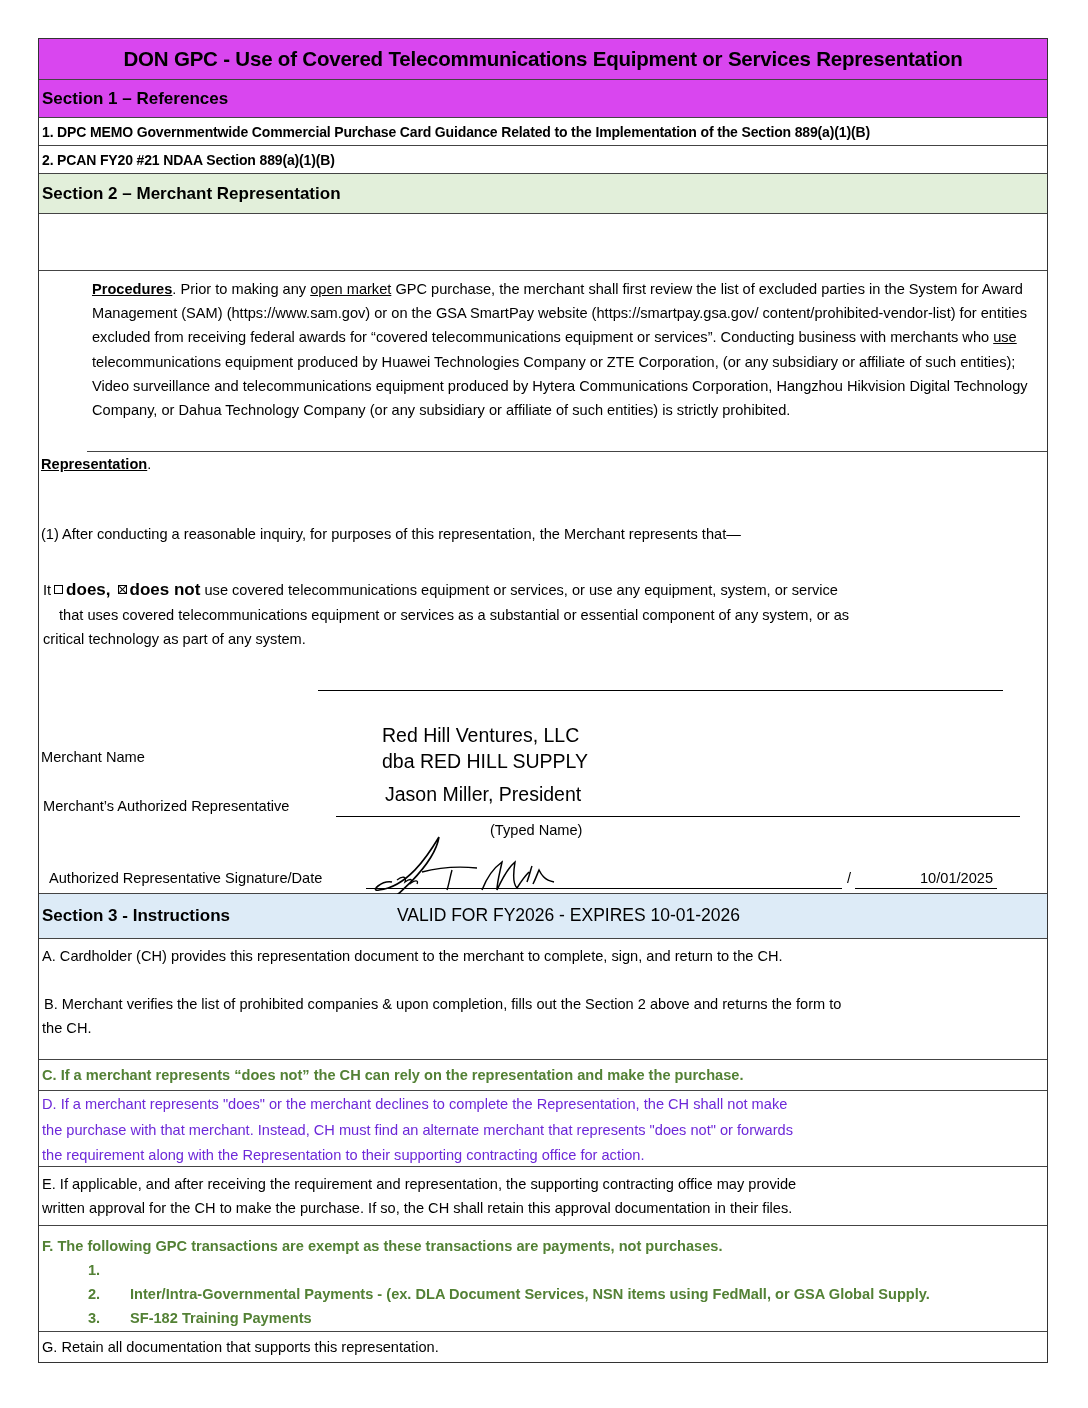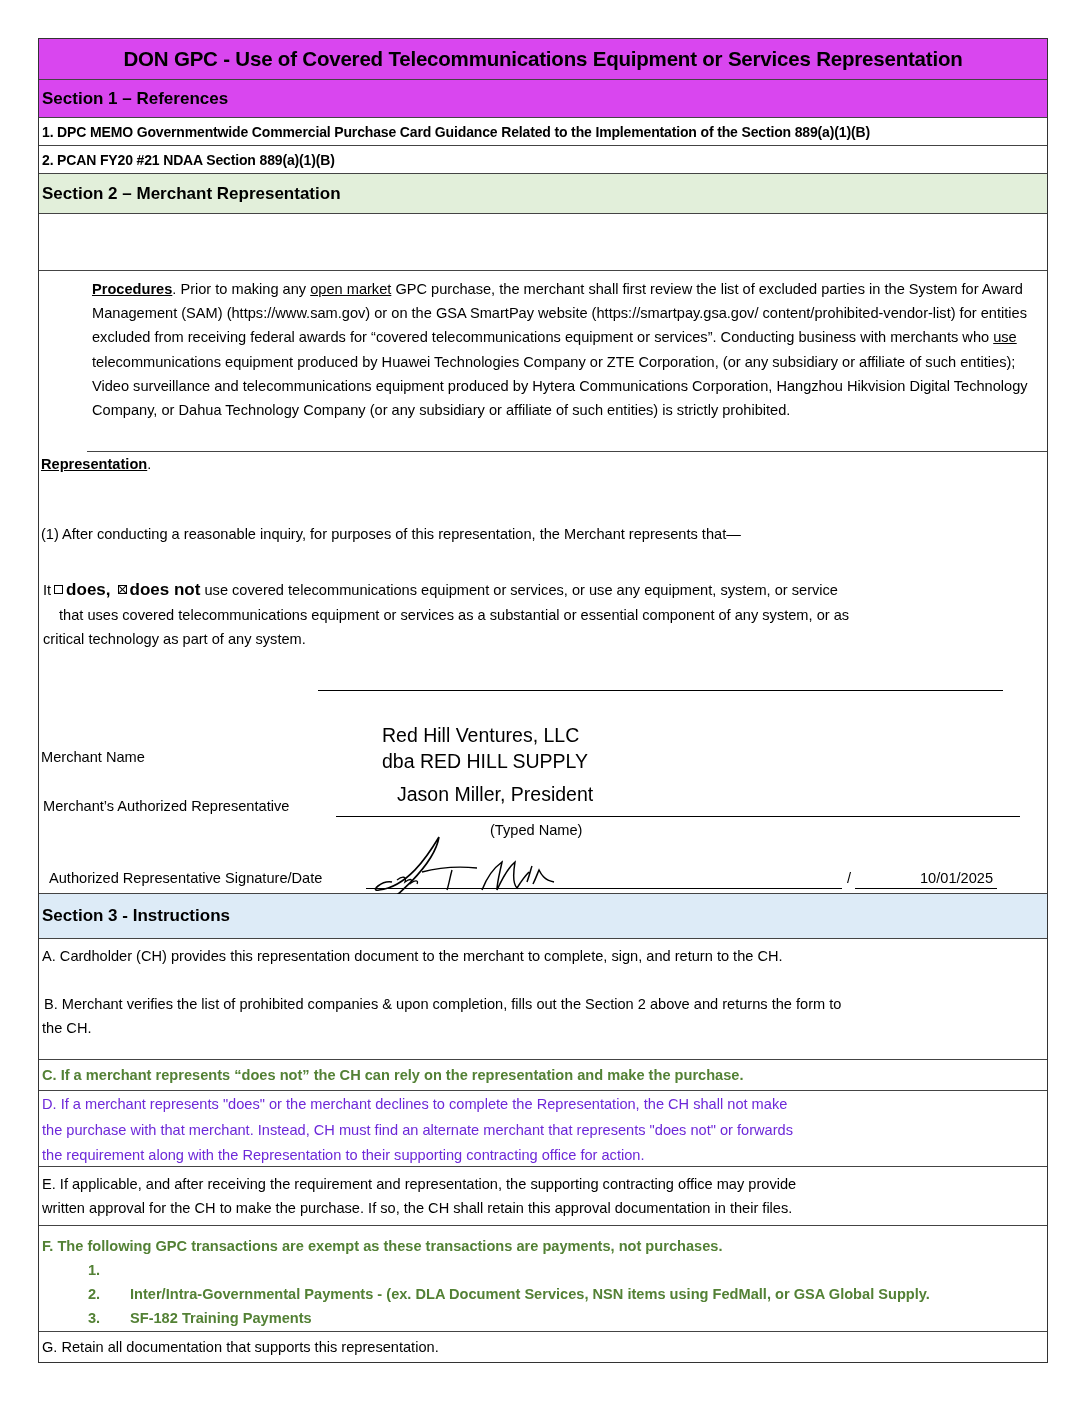--- a/index.html
+++ b/index.html
@@ -56,41 +56,42 @@
     </div>
     <div class="abs" style="left:4px; top:155px;margin-left:16px;">that uses covered telecommunications equipment or services as a substantial or essential component of any system, or as</div>
     <div class="abs" style="left:4px; top:179px;">critical technology as part of any system.</div>
 
     <div class="abs" style="left:279px; top:238px; width:685px; border-bottom:1.2px solid #000;"></div>
 
     <div class="abs typed" style="left:343px; top:272px;">Red Hill Ventures, LLC</div>
     <div class="abs typed" style="left:343px; top:298px;">dba RED HILL SUPPLY</div>
     <div class="abs" style="left:2px; top:297px;">Merchant Name</div>
 
-    <div class="abs typed" style="left:358px; top:331px;">Jason Miller, President</div>
+    <div class="abs typed" style="left:346px; top:331px;">Jason Miller, President</div>
     <div class="abs" style="left:4px; top:346px;">Merchant’s Authorized Representative</div>
     <div class="abs" style="left:297px; top:364px; width:684px; border-bottom:1.2px solid #000;"></div>
     <div class="abs" style="left:451px; top:370px;">(Typed Name)</div>
 
     <div class="abs" style="left:10px; top:418px;">Authorized Representative Signature/Date</div>
     <div class="abs" style="left:327px; top:436px; width:476px; border-bottom:1.2px solid #000;"></div>
     <div class="abs" style="left:808px; top:418px;">/</div>
     <div class="abs" style="left:816px; top:436px; width:142px; border-bottom:1.2px solid #000;"></div>
     <div class="abs" style="left:860px; top:418px;margin-left:21px;">10/01/2025</div>
 
     <svg class="abs" style="left:318px; top:380px;" width="230" height="90" viewBox="0 0 230 90">
       <path d="M82 5 C 70 25, 50 55, 22 58 C 12 60, 25 48, 35 50 M82 5 C 78 30, 40 70, 2 88" fill="none" stroke="#000" stroke-width="1.6"></path>
       <path d="M40 48 c 5 -4, 10 -4, 8 2 c 4 -3, 8 -4, 6 1 c 4 -3, 8 -3, 6 1" fill="none" stroke="#000" stroke-width="1.3"></path>
       <path d="M65 40 C 80 36, 100 34, 120 36 M95 38 C 93 45, 92 52, 90 58" fill="none" stroke="#000" stroke-width="1.4"></path>
       <path d="M125 58 C 130 45, 138 35, 145 30 C 143 40, 140 50, 140 58 C 146 45, 152 35, 158 30 C 156 42, 156 52, 160 56 C 165 48, 170 42, 172 40 M170 50 c 3 -8, 4 -14, 5 -16 M176 52 c 3 -6, 5 -12, 6 -14 c 2 4, 5 10, 15 12" fill="none" stroke="#000" stroke-width="1.5"></path>
     </svg>
   </div>
 
   <div class="row sec-header sec3">
     <span>Section 3 - Instructions</span>
+    <span class="abs" style="left:358px; top:11px; font-size:17.5px; font-weight:normal;">VALID FOR FY2026 - EXPIRES 10-01-2026</span>
   </div>
 
   <div class="row instr-row" style="height:121px;">
     <div class="abs" style="left:3px; top:9px;">A. Cardholder (CH) provides this representation document to the merchant to complete, sign, and return to the CH.</div>
     <div class="abs" style="left:5px; top:57px;">B. Merchant verifies the list of prohibited companies &amp; upon completion, fills out the Section 2 above and returns the form to</div>
     <div class="abs" style="left:3px; top:81px;">the CH.</div>
   </div>
 
   <div class="row instr-row green" style="height:31px; display:flex; align-items:center;">C.  If a merchant represents “does not” the CH can rely on the representation and make the purchase.</div>
 

